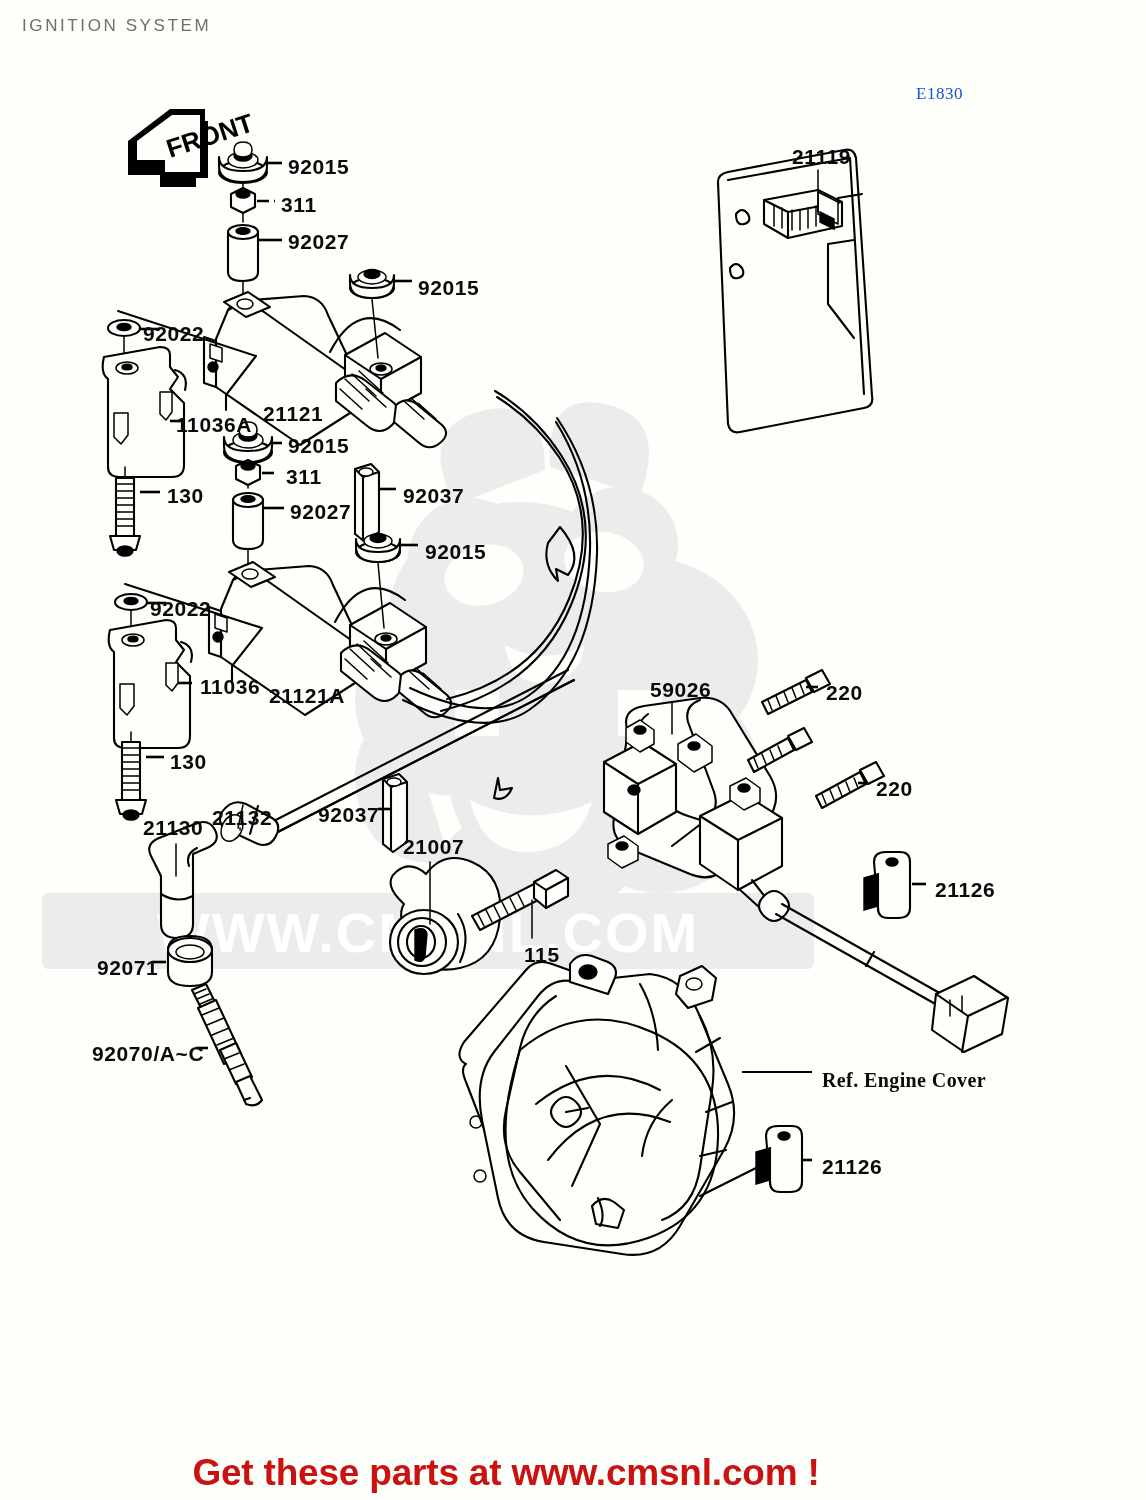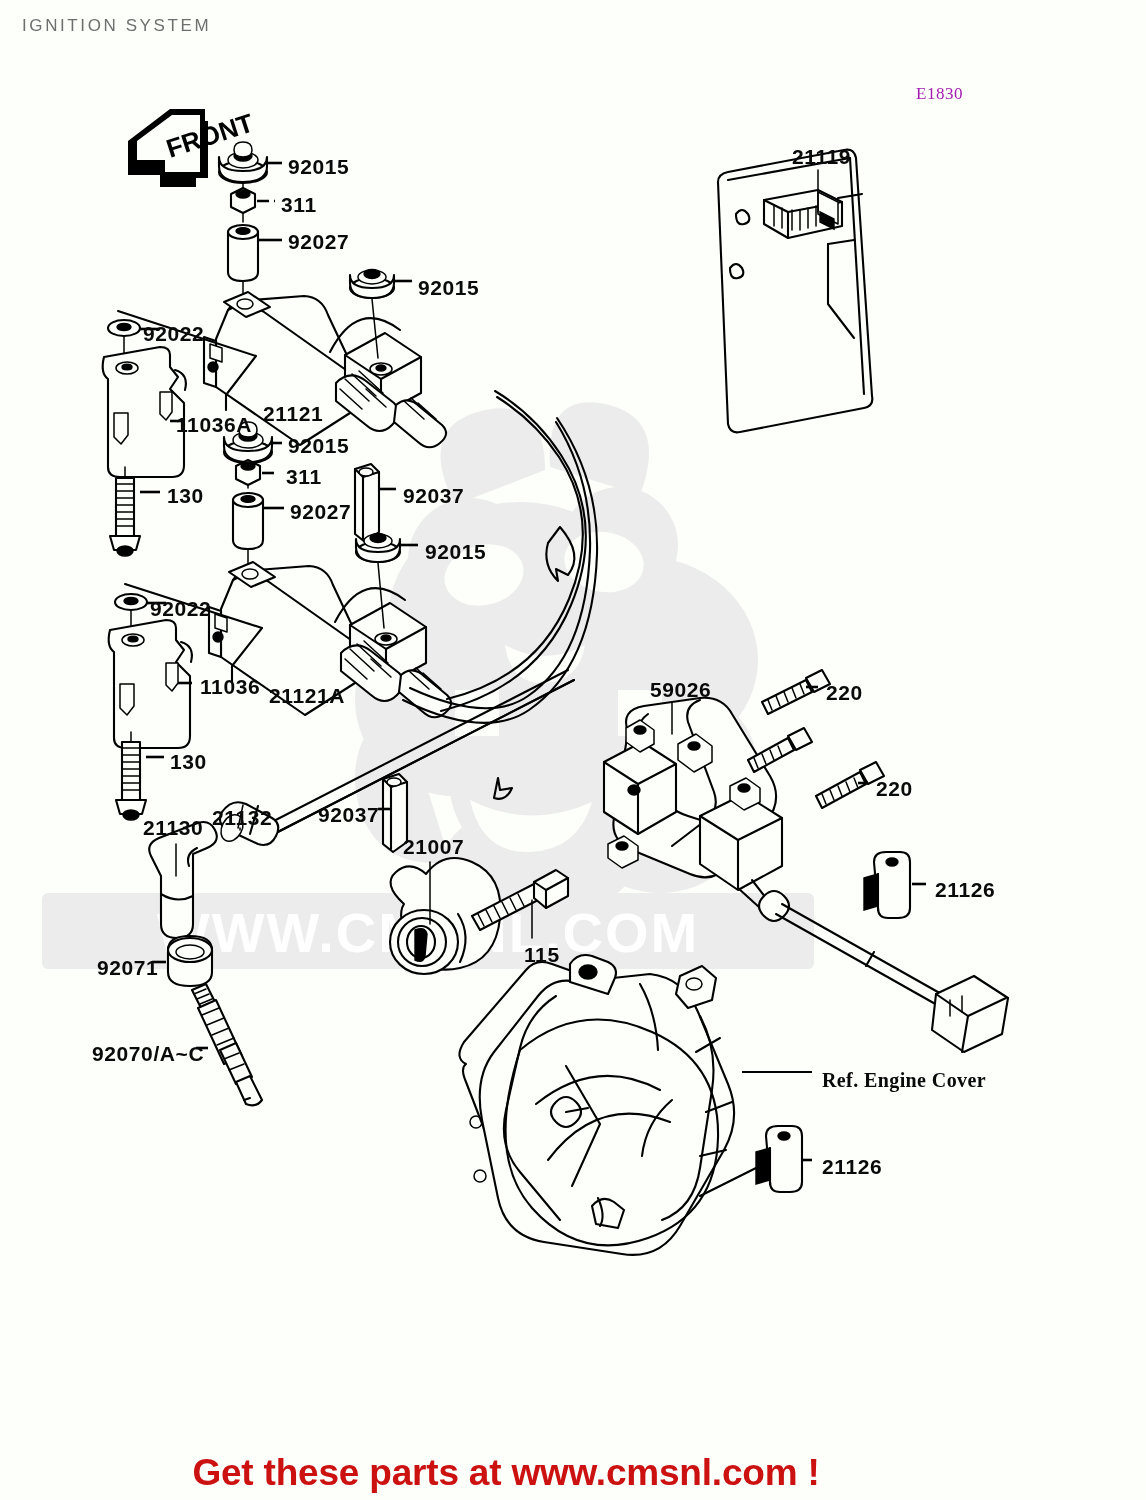--- a/index.html
+++ b/index.html
@@ -9,21 +9,21 @@
     background:#fdfffb;
   }
   #page-title{
     position:absolute;left:22px;top:16px;
     font-size:17px;color:#6e6e6e;letter-spacing:2.6px;
     font-family:"Liberation Sans",sans-serif;font-weight:400;
     white-space:nowrap;
   }
   #ref-code{
     position:absolute;left:916px;top:84px;
-    font-size:17px;color:#a21caf;
+    font-size:17px;color:#1d4ed8;
     font-family:"Liberation Serif",serif;
     letter-spacing:.5px;white-space:nowrap;
   }
   #tagline{
     position:absolute;left:0;top:1452px;width:1012px;text-align:center;
     font-size:37px;font-weight:bold;color:#cc1111;
     font-family:"Liberation Sans",sans-serif;
     letter-spacing:-.2px;white-space:nowrap;
   }
   #diagram{position:absolute;left:0;top:0;width:1146px;height:1430px;}

